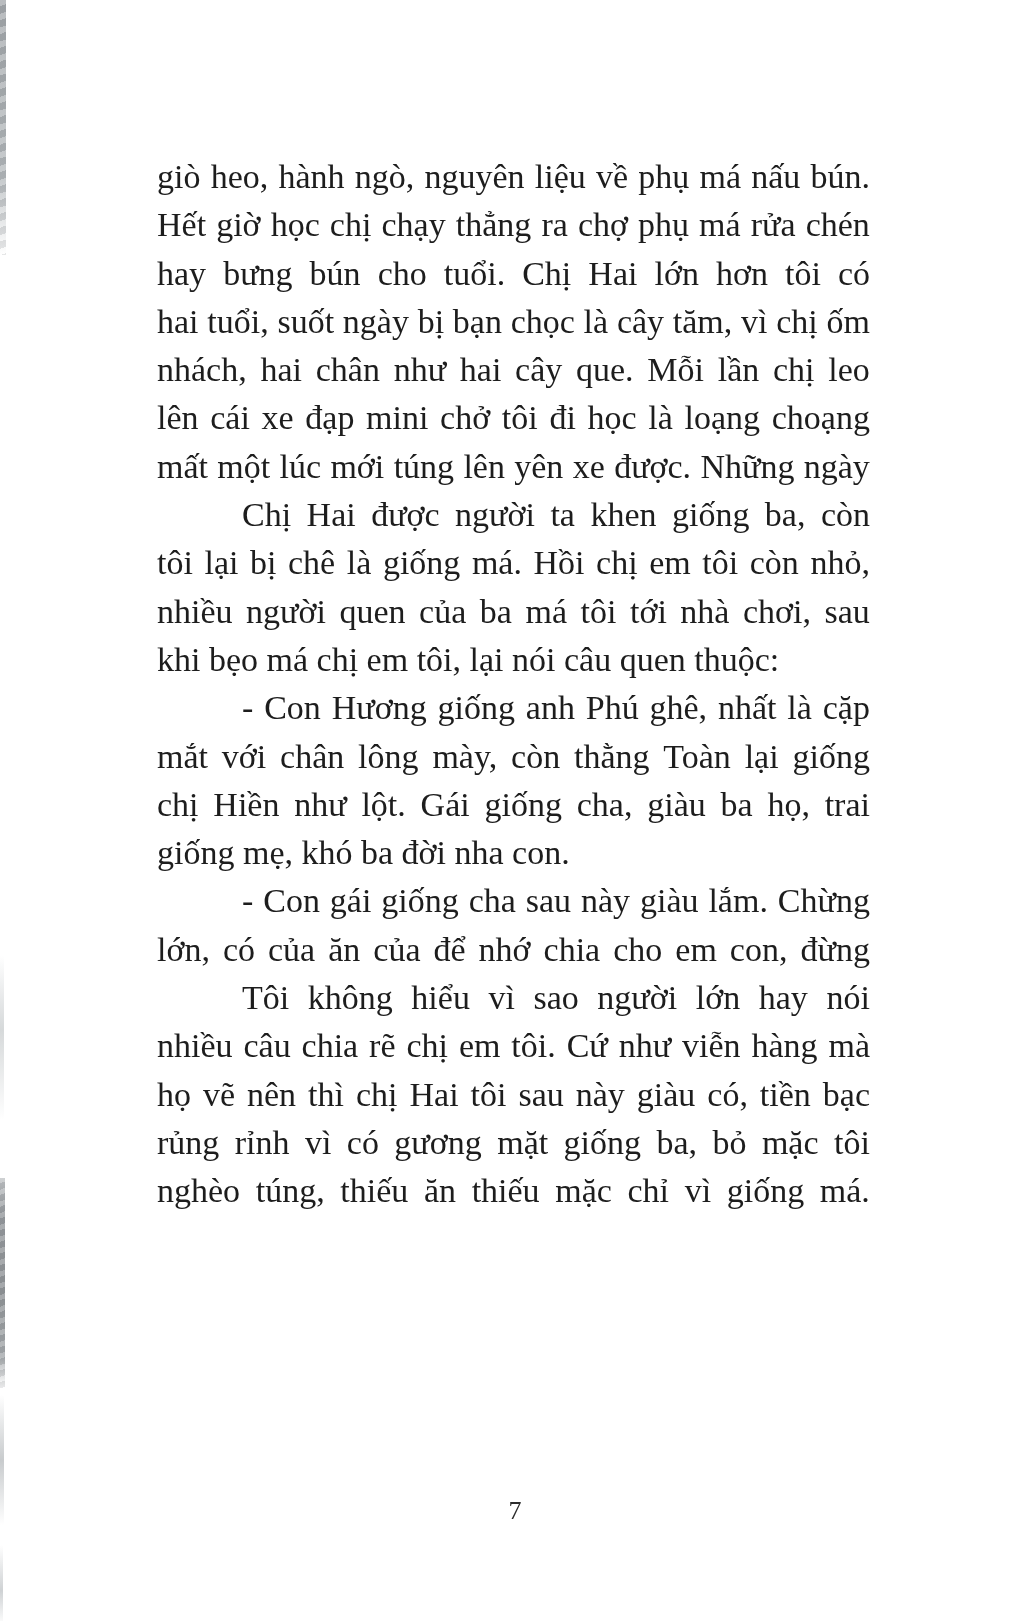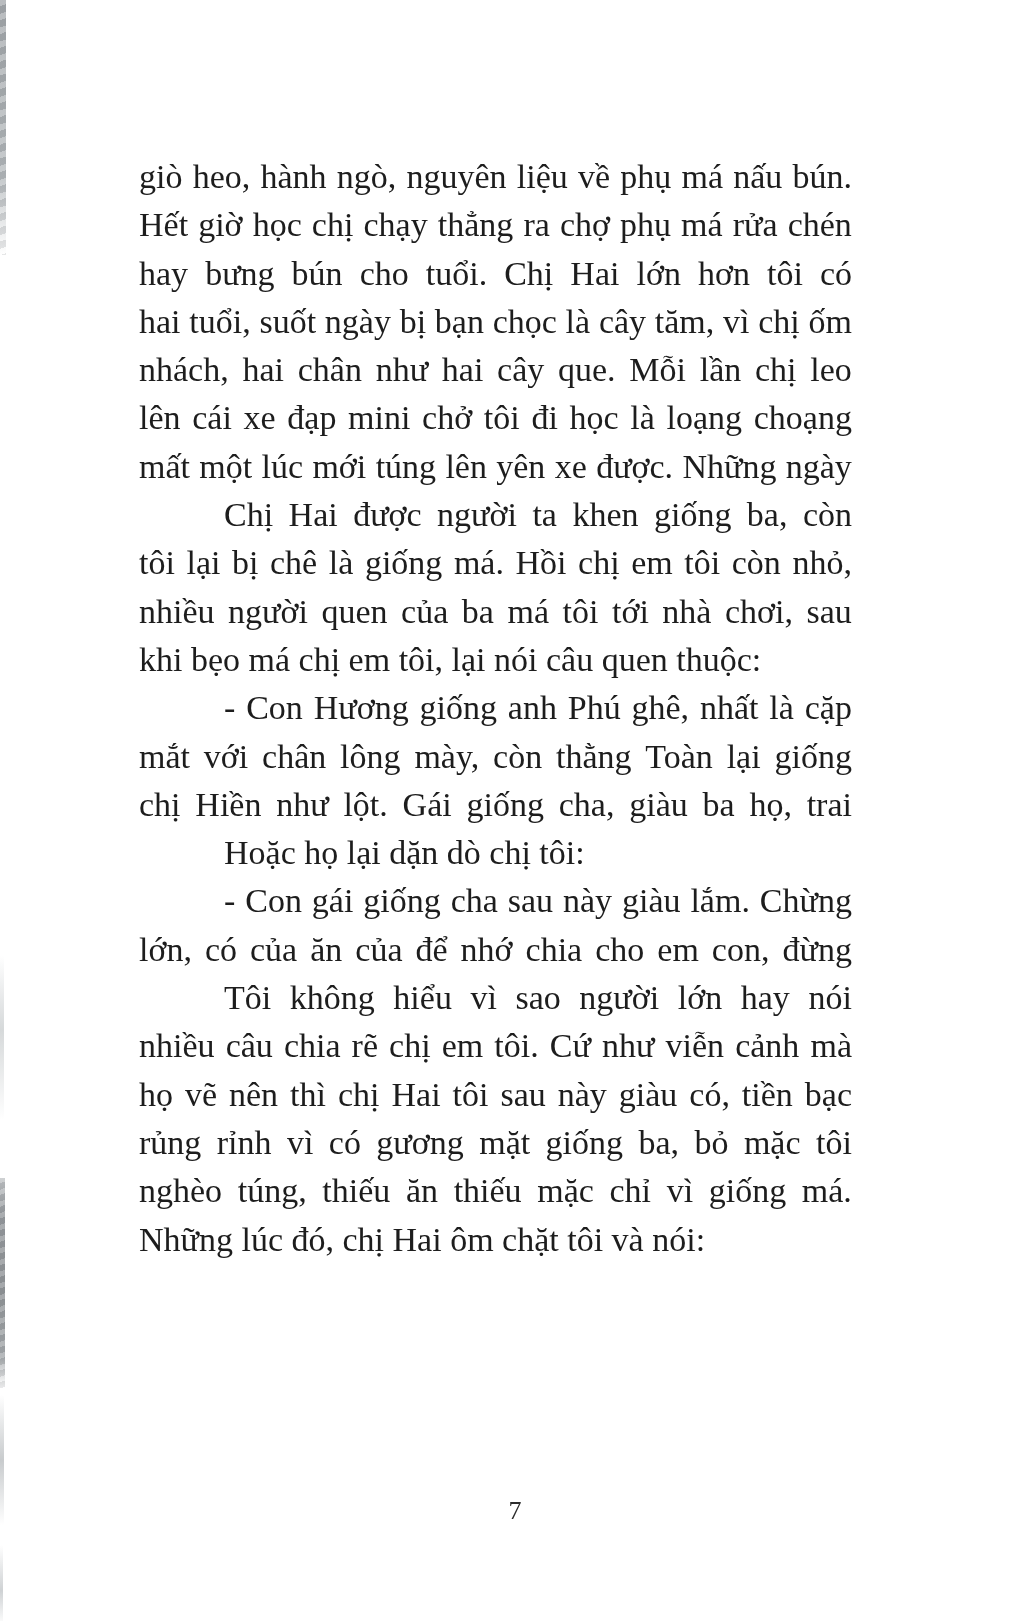--- a/index.html
+++ b/index.html
@@ -44,21 +44,21 @@
     top: 1395px; width: 4px; height: 130px;
     background: linear-gradient(180deg, rgba(198,201,203,0) 0%, #c8cbcd 50%, rgba(198,201,203,0) 100%);
   }
   .smudge.s5 {
     top: 1545px; width: 3px; height: 76px;
     background: linear-gradient(180deg, rgba(205,208,210,0) 0%, #cfd2d4 60%, rgba(205,208,210,0.1) 100%);
   }
   
   .text-block {
     position: absolute;
-    left: 139px;
+    left: 157px;
     top: 153px;
     width: 713px;
     font-size: 34px;
     color: #1d1d1d;
   }
   .line {
     height: 48.3px;
     line-height: 48.3px;
     white-space: nowrap;
   }
@@ -256,21 +256,21 @@
         <span>như</span>
         <span>lột.</span>
         <span>Gái</span>
         <span>giống</span>
         <span>cha,</span>
         <span>giàu</span>
         <span>ba</span>
         <span>họ,</span>
         <span>trai</span>
       </div>
-      <div class="line indent">Hoặc họ lại dặn dò chị tôi:</div>
+      <div class="line">giống mẹ, khó ba đời nha con.</div>
       <div class="line just indent">
         <span>-</span>
         <span>Con</span>
         <span>gái</span>
         <span>giống</span>
         <span>cha</span>
         <span>sau</span>
         <span>này</span>
         <span>giàu</span>
         <span>lắm.</span>
@@ -305,21 +305,21 @@
         <span>nhiều</span>
         <span>câu</span>
         <span>chia</span>
         <span>rẽ</span>
         <span>chị</span>
         <span>em</span>
         <span>tôi.</span>
         <span>Cứ</span>
         <span>như</span>
         <span>viễn</span>
-        <span>cảnh</span>
+        <span>hàng</span>
         <span>mà</span>
       </div>
       <div class="line just">
         <span>họ</span>
         <span>vẽ</span>
         <span>nên</span>
         <span>thì</span>
         <span>chị</span>
         <span>Hai</span>
         <span>tôi</span>
@@ -348,18 +348,17 @@
         <span>túng,</span>
         <span>thiếu</span>
         <span>ăn</span>
         <span>thiếu</span>
         <span>mặc</span>
         <span>chỉ</span>
         <span>vì</span>
         <span>giống</span>
         <span>má.</span>
       </div>
-      <div class="line">Những lúc đó, chị Hai ôm chặt tôi và nói:</div>
     </main>
 
   <div class="page-number">7</div>
 
 </div>
 
 </body></html>

